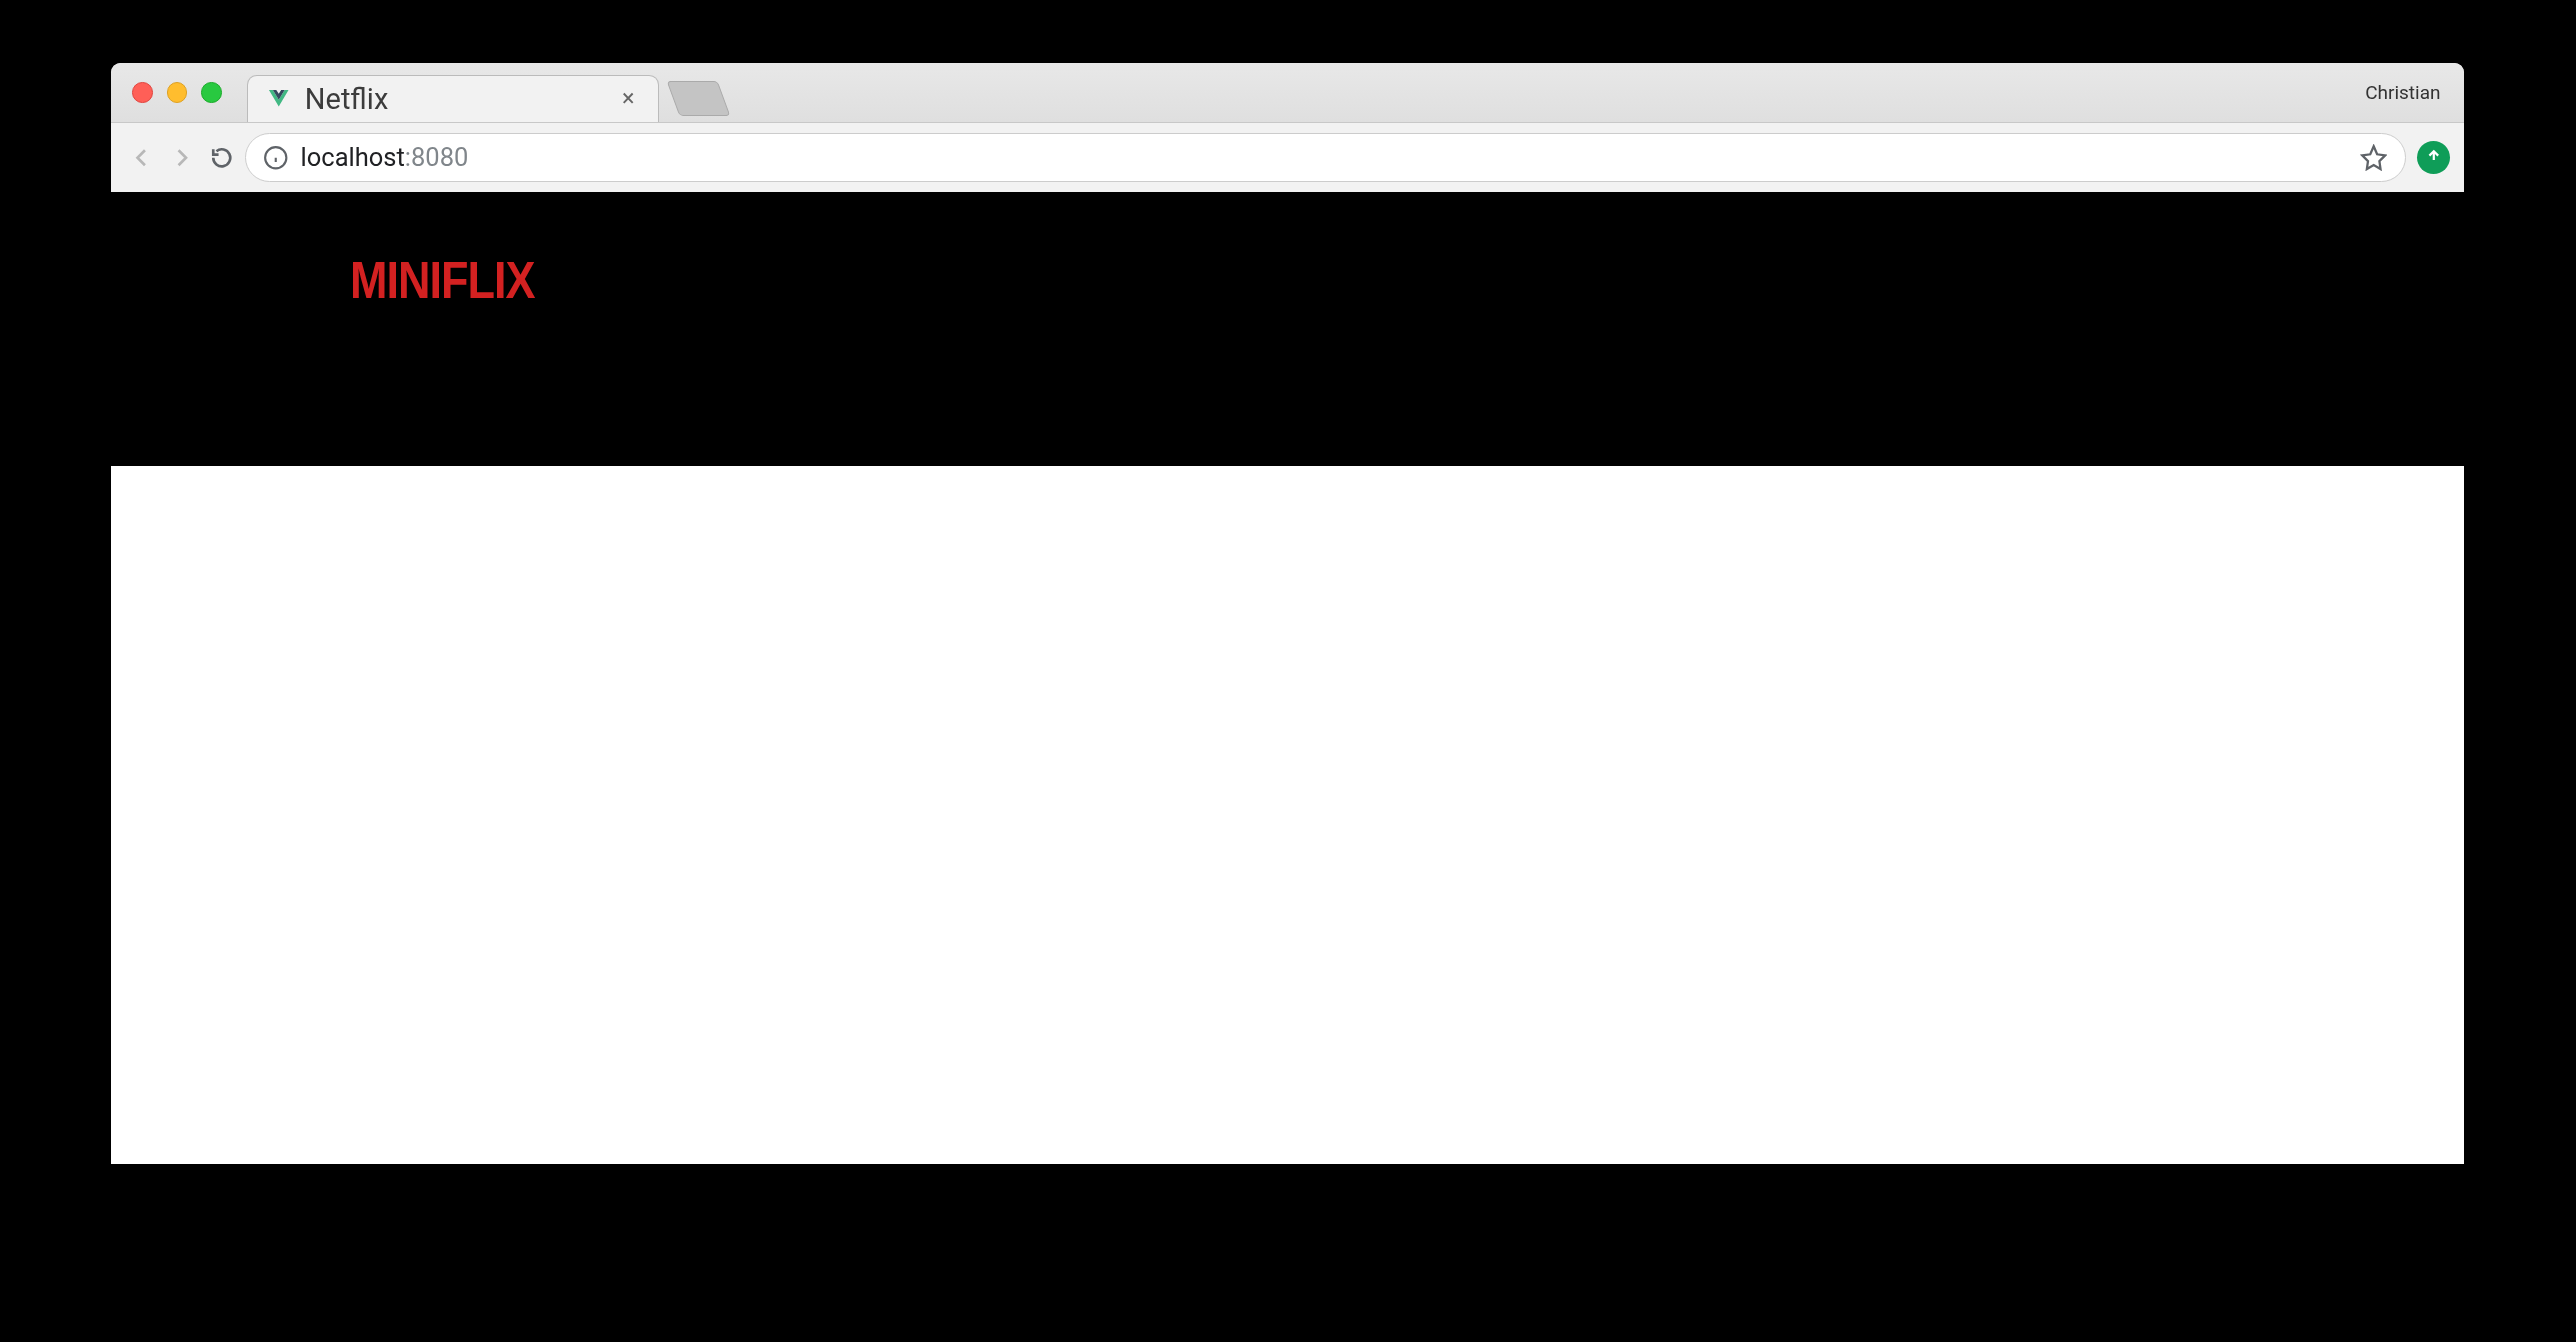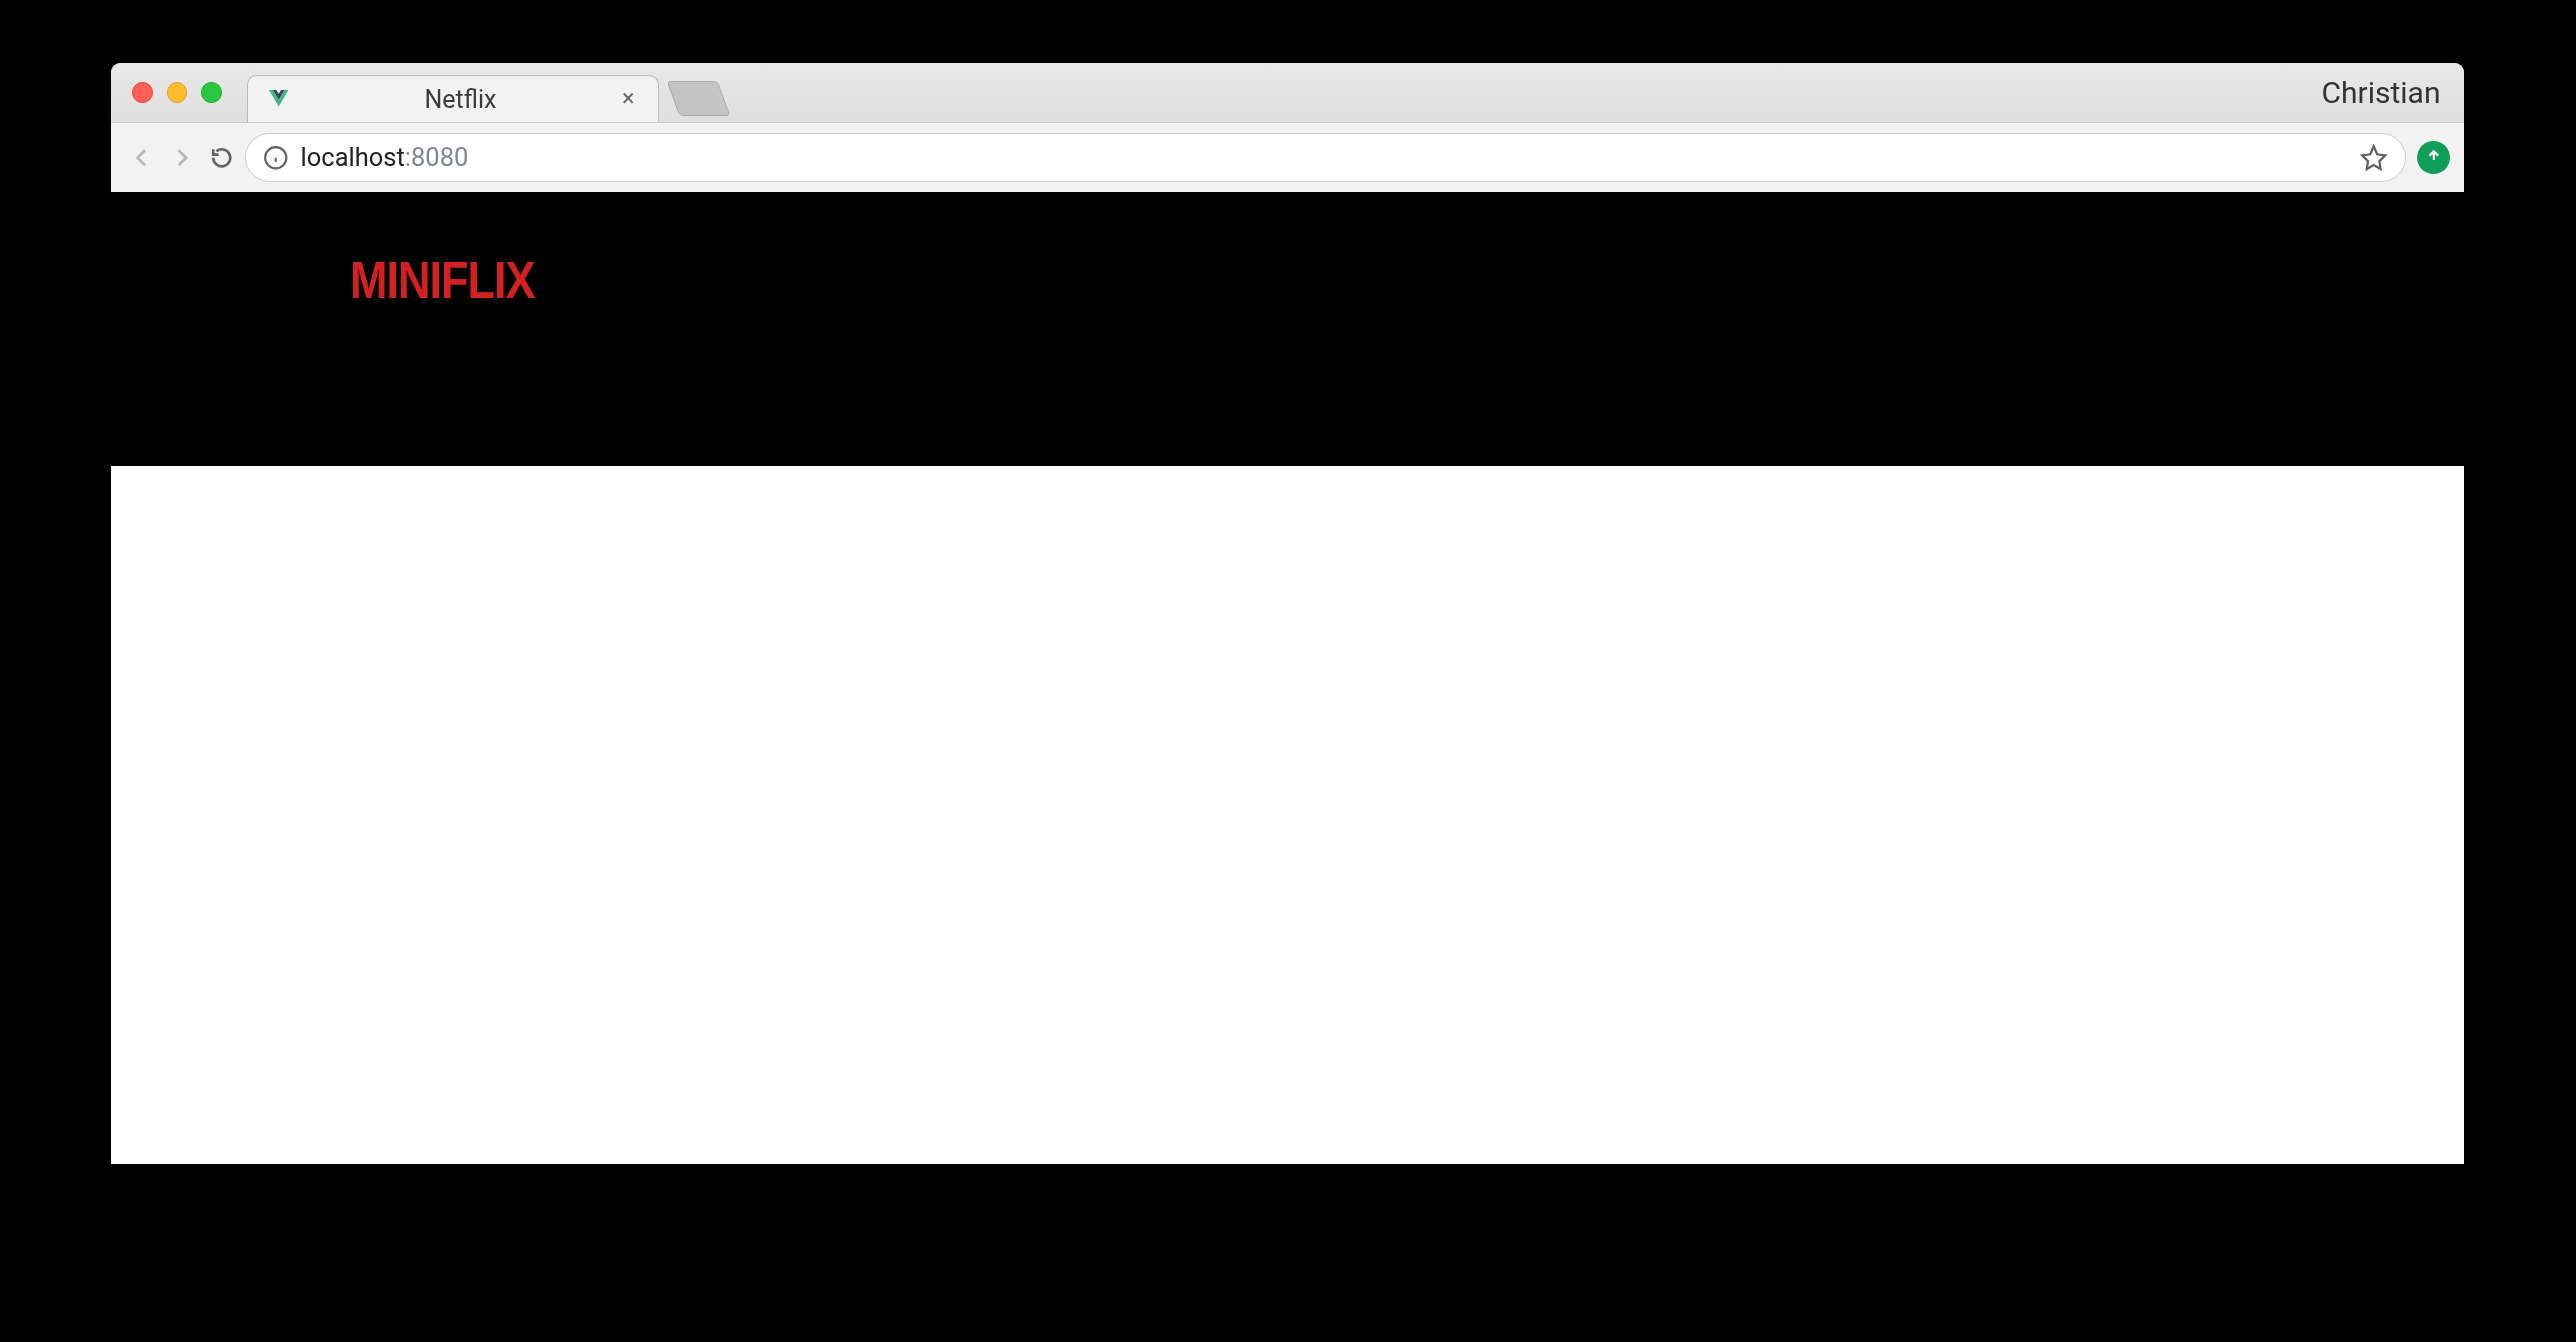--- a/index.html
+++ b/index.html
@@ -83,24 +83,23 @@
       align-items: center;
       justify-content: center;
     }
     
     .favicon svg {
       width: 23.5px;
       height: 23.5px;
     }
     
     .tab-title {
-      font-size: 25px;
+      font-size: 29px;
       color: #3c3c3c;
       flex: 1;
-      text-align: center;
     }
     
     .tab-close {
       font-size: 23.5px;
       color: #666;
       cursor: pointer;
       padding: 0 5.9px;
       line-height: 1;
     }
     
@@ -110,21 +109,21 @@
       background: #c4c4c4;
       margin-left: 13.7px;
       margin-bottom: 5.9px;
       transform: skewX(20deg);
       border-radius: 3.9px;
       border: 1px solid #aaa;
     }
     
     .profile-name {
       margin-left: auto;
-      font-size: 30px;
+      font-size: 19px;
       color: #333;
       padding-right: 9.8px;
       align-self: center;
     }
     
     .address-bar-row {
       display: flex;
       align-items: center;
       padding: 9.8px 13.7px;
       background: #f2f2f2;

